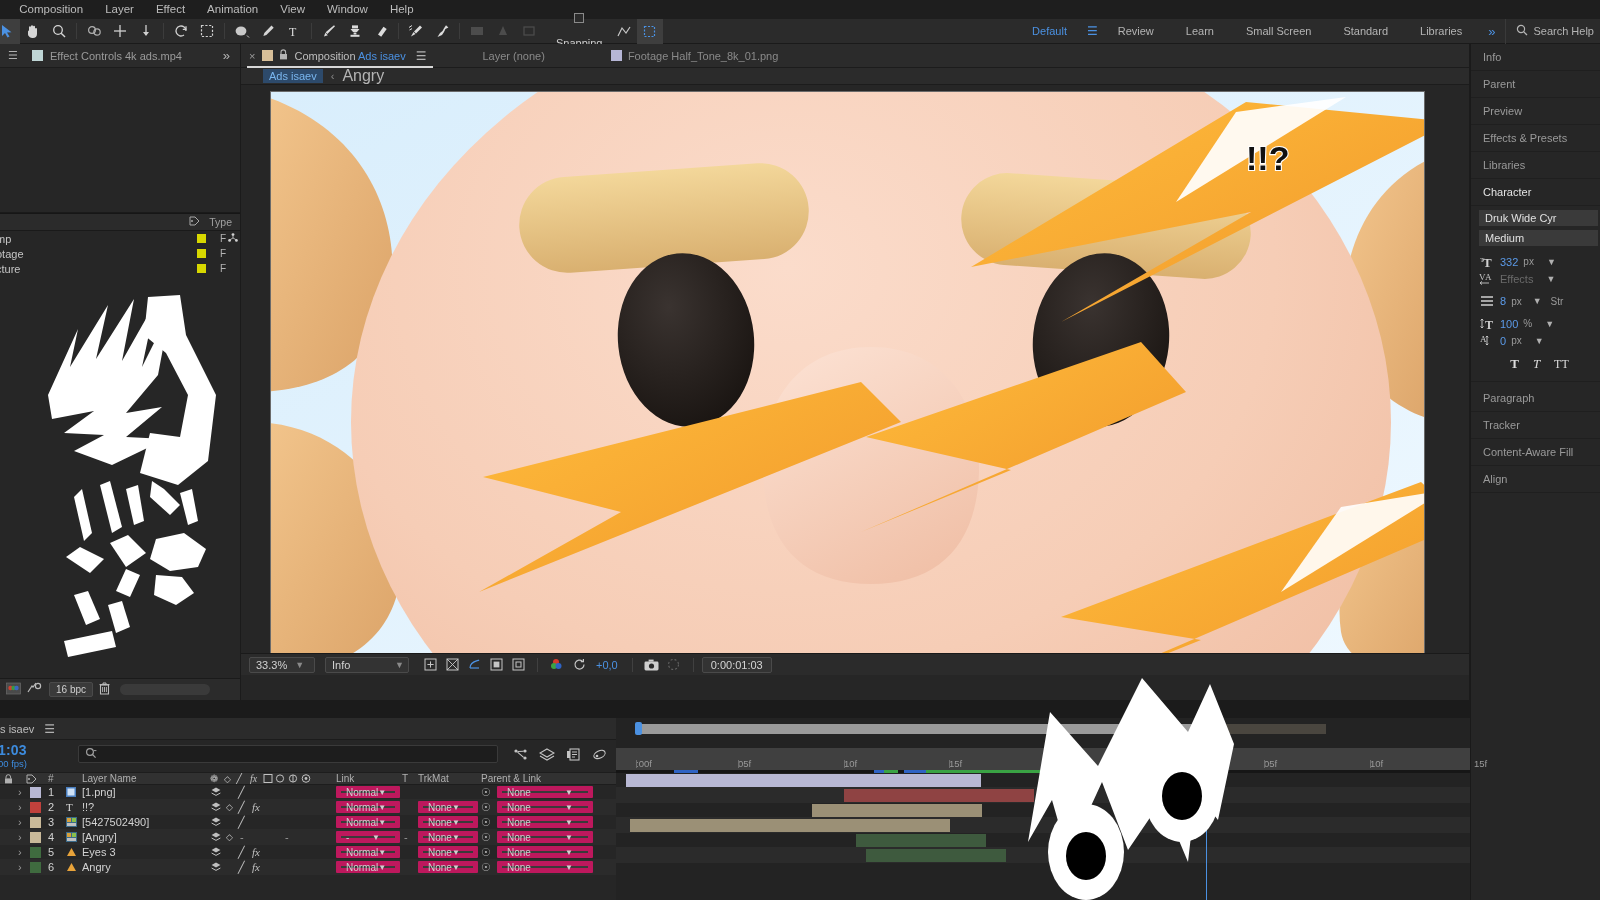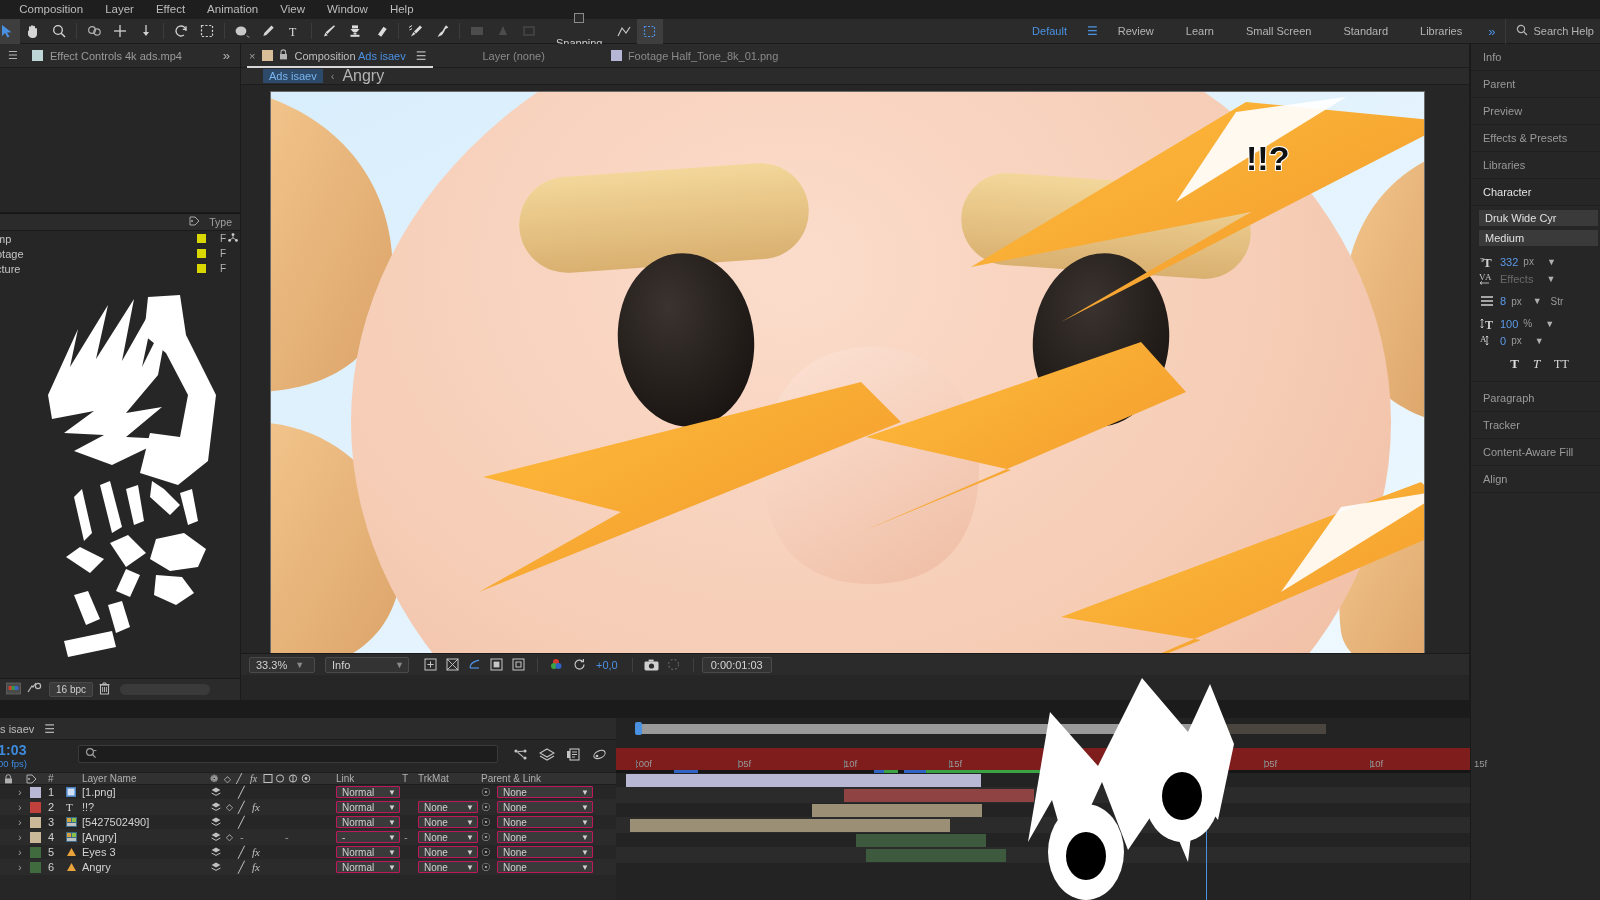--- a/index.html
+++ b/index.html
@@ -153,26 +153,26 @@
   .tlicons .ti { width:26px; height:20px; display:flex; align-items:center; justify-content:center; color:#c4c4c4;}
   .lh-row {
     height:13px; background:#313131; border-top:1px solid #1d1d1d; border-bottom:1px solid #1d1d1d;
     display:flex; align-items:center; font-size:10px; color:#b0b0b0; position:relative;
   }
   .lrow { height:15px; display:flex; align-items:center; font-size:11px; color:#d2d2d2; position:relative; border-bottom:1px solid #2b2b2b;}
   .lrow:nth-child(even) { background:#2b2b2b;}
   .cell { position:absolute; display:flex; align-items:center; height:15px;}
   .colorchip { width:11px; height:11px; }
   .mode-sel {
-    background:#3a3a3a; border:1px solid #be185d; height:12px; display:flex; align-items:center;
-    justify-content:space-between; padding:0 3px 0 5px; font-size:10px; color:#d0d0d0; border-radius:1px;
+    background:#3a3a3a; border:5px solid #be185d; height:12px; display:flex; align-items:center;
+    justify-content:space-between; padding:0 15px 0 5px; font-size:10px; color:#d0d0d0; border-radius:1px;
   }
   .sel-w64 { width:64px;} .sel-w60{width:60px;} .sel-w96{width:96px;}
   .tl-right { position:absolute; left:616px; top:0; width:854px; height:182px; background:#232323;}
-  .ruler { position:absolute; left:0; top:30px; width:854px; height:22px; background:#7f1d1d;}
+  .ruler { position:absolute; left:0; top:30px; width:854px; height:22px; background:#404040;}
   .rulertick { position:absolute; top:12px; width:1px; height:8px; background:#6f6f6f;}
   .rulerlbl { position:absolute; top:10px; font-size:9.5px; color:#9a9a9a;}
   .workarea { position:absolute; left:0; top:6px; height:10px; background:#9a9a9a;}
   .workarea-rest { position:absolute; top:6px; height:10px; background:#4a463f;}
   .wa-handle { position:absolute; top:4px; width:7px; height:13px; background:#4b91e2; border-radius:2px;}
   .grid-row { position:absolute; left:0; width:854px; height:15px; border-bottom:1px solid #2b2b2b;}
   .grid-row.alt { background:#2b2b2b;}
   .bar { position:absolute; height:13px; top:1px;}
   .cti { position:absolute; top:30px; width:1px; background:#4b91e2; z-index:6;}
   .cti-head { position:absolute; top:30px; width:11px; height:10px; background:#4b91e2; z-index:7;

